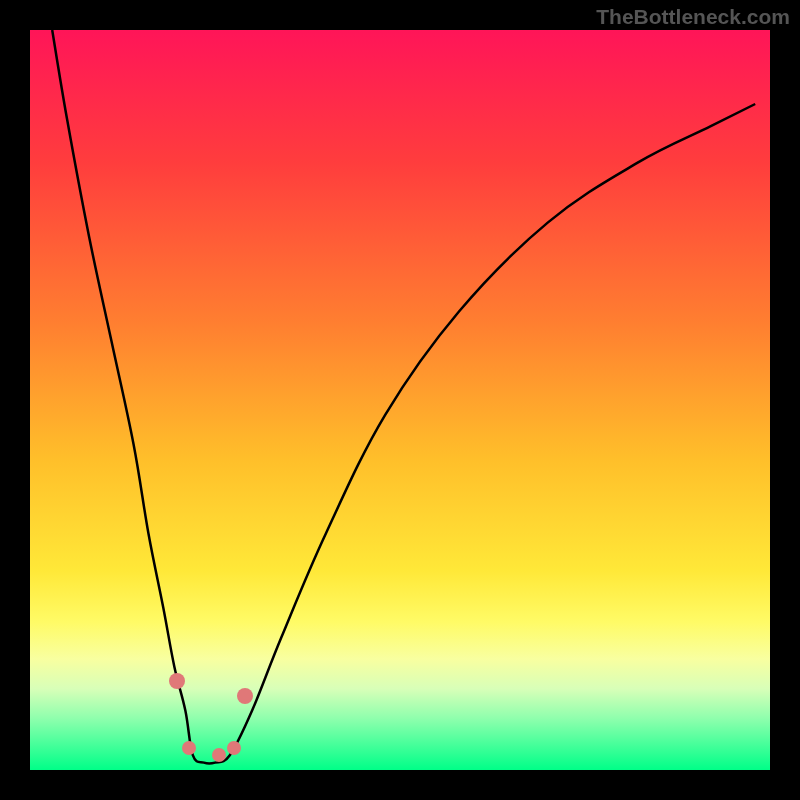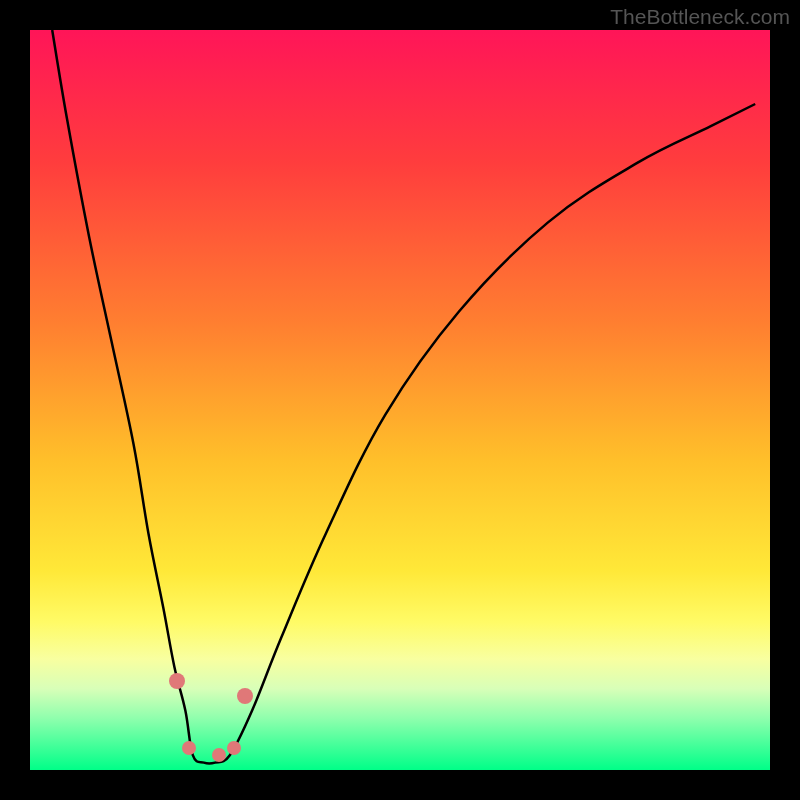--- a/index.html
+++ b/index.html
@@ -14,21 +14,21 @@
       position: relative;
       overflow: hidden;
     }
     .watermark {
       position: absolute;
       top: 5px;
       right: 10px;
       color: #555;
       font-family: Arial, sans-serif;
       font-size: 21px;
-      font-weight: normal;
+      font-weight: bold;
       z-index: 10;
     }
     .chart-area {
       position: absolute;
       top: 30px;
       left: 30px;
       width: 740px;
       height: 740px;
       overflow: hidden;
     }

